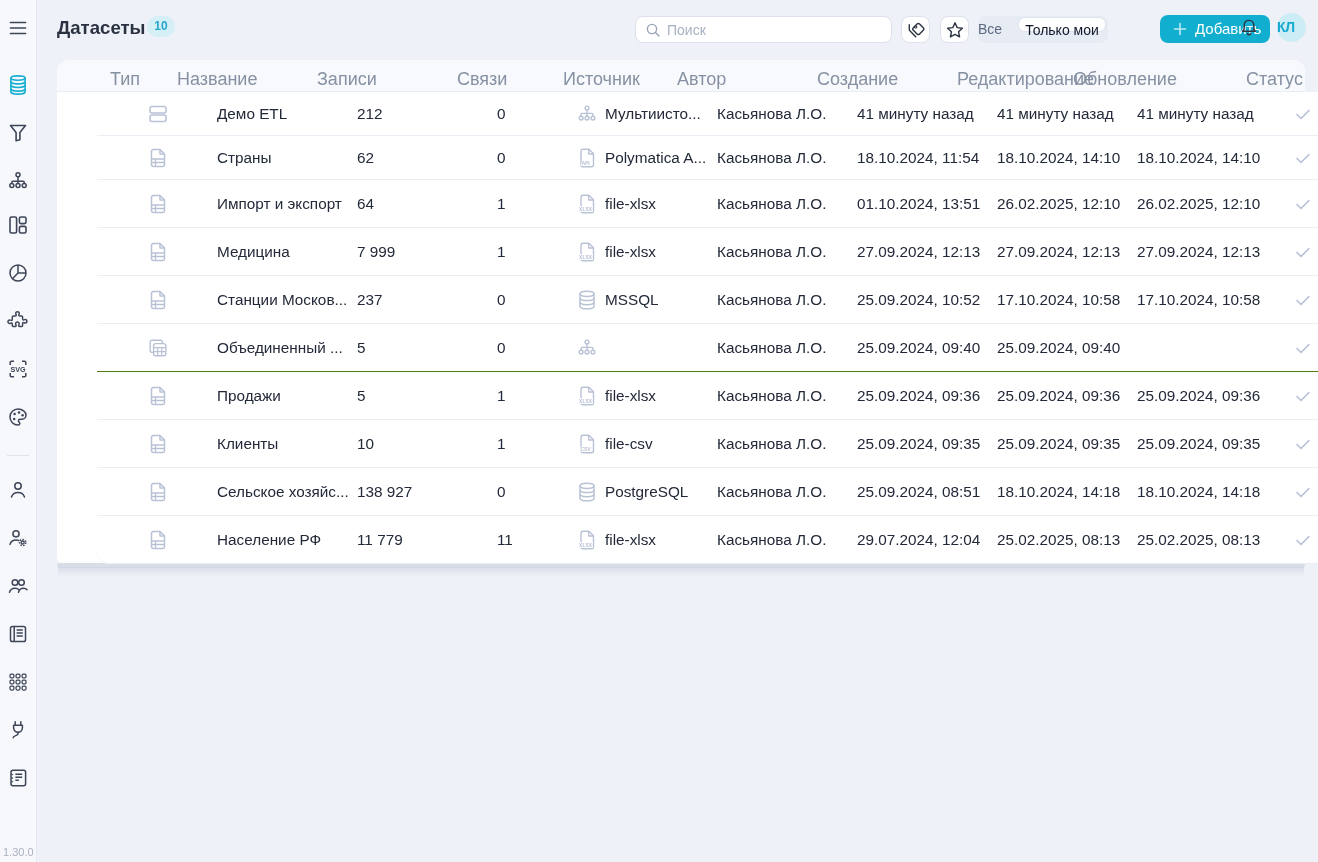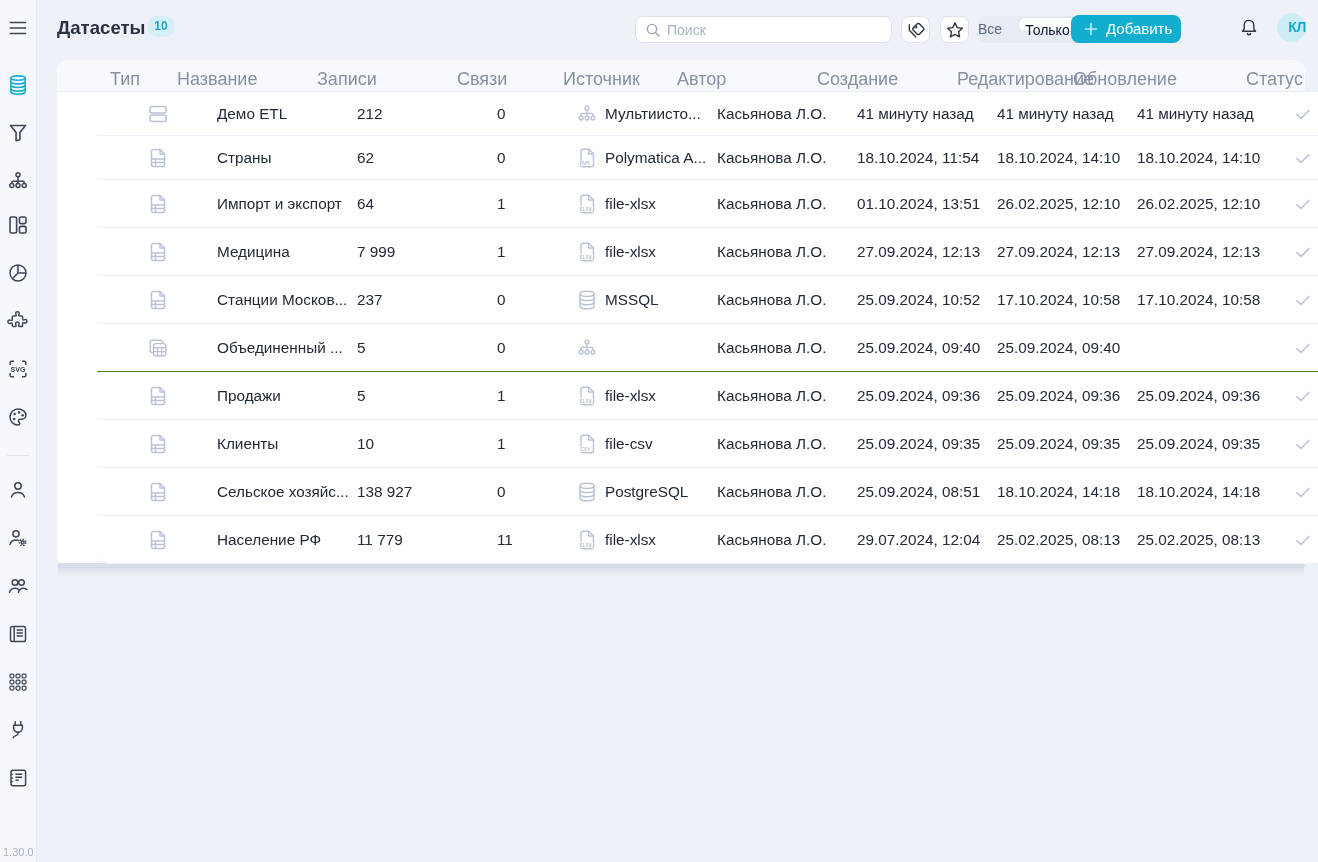--- a/index.html
+++ b/index.html
@@ -11,25 +11,25 @@
 .ver { position:absolute; left:3px; top:846px; font-size:11px; color:#a9b0bf; }
 .title { position:absolute; left:57px; top:17px; font-size:18.6px; font-weight:700; color:#2a3140; }
 .badge { position:absolute; left:147px; top:16px; width:28px; height:21px; background:#d5eff7; border-radius:11px; font-size:12px; font-weight:700; color:#27a6cc; line-height:21px; text-align:center; }
 .search { position:absolute; left:635px; top:16px; width:257px; height:27px; background:#fff; border:1px solid #dde1eb; border-radius:8px; }
 .search svg { position:absolute; left:9px; top:5px; }
 .search .ph { position:absolute; left:31px; top:5px; font-size:14px; color:#a7b0c2; }
 .sqbtn { position:absolute; top:16px; width:29px; height:27px; background:#fff; border:1px solid #dde1eb; border-radius:8px; display:flex; align-items:center; justify-content:center; }
 .toggle { position:absolute; left:978px; top:16px; width:130px; height:27px; background:#e7ebf3; border-radius:8px; }
 .tg-all { position:absolute; left:0; top:0; width:41px; height:27px; line-height:27px; font-size:14px; color:#5d6a82; }
 .tg-my { position:absolute; left:40px; top:1px; width:88px; height:15px; background:#fff; border:1px solid #dfe3ed; border-radius:7px; text-align:center; line-height:24px; font-size:14px; color:#0f172a; }
-.addbtn { position:absolute; left:1071px; top:15px; width:110px; height:28px; background:#12aecf; border-radius:8px; color:#fff; font-size:15px; }
+.addbtn { position:absolute; left:1160px; top:15px; width:110px; height:28px; background:#12aecf; border-radius:8px; color:#fff; font-size:15px; }
 .addbtn svg { position:absolute; left:12px; top:6px; }
 .addbtn span { position:absolute; left:35px; top:5px; font-weight:400; }
 .bell { position:absolute; left:1240px; top:18px; }
-.avatar { position:absolute; left:1277px; top:13px; width:29px; height:29px; border-radius:50%; background:#cdedf6; color:#16a9cf; font-size:14px; font-weight:700; text-align:right; line-height:29px; letter-spacing:-0.3px; }
+.avatar { position:absolute; left:1277px; top:13px; width:29px; height:29px; border-radius:50%; background:#cdedf6; color:#16a9cf; font-size:14px; font-weight:700; text-align:left; line-height:29px; letter-spacing:-0.3px; }
 .card { position:absolute; left:57px; top:60px; width:1248px; height:503px; background:#fff; border-radius:12px 12px 5px 5px; }
 .bandA { position:absolute; left:57px; top:563px; width:1248px; height:4.5px; background:#d9dde8; border-radius:2px 2px 3px 3px; }
 .bandB { position:absolute; left:58px; top:567px; width:1246px; height:10px; background:linear-gradient(rgba(203,210,225,.6), rgba(203,210,225,0)); }
 .thead { position:absolute; left:0; top:0; width:1248px; height:32px; background:#f8f9fc; border-bottom:1px solid #e9ecf3; border-radius:12px 12px 0 0; }
 .th { position:absolute; top:9px; font-size:18px; color:#8691a3; }
 .tbody { position:absolute; left:0; top:32px; width:1248px;margin-left:40px; }
 .row { position:relative; width:1248px; background:#fff; }
 .row:last-child { border-radius:0 0 12px 12px; }
 .c { position:absolute; top:50%; transform:translateY(-50%); font-size:15.3px; color:#222938; white-space:nowrap; }
 .ctype { left:50px; height:22px; }

